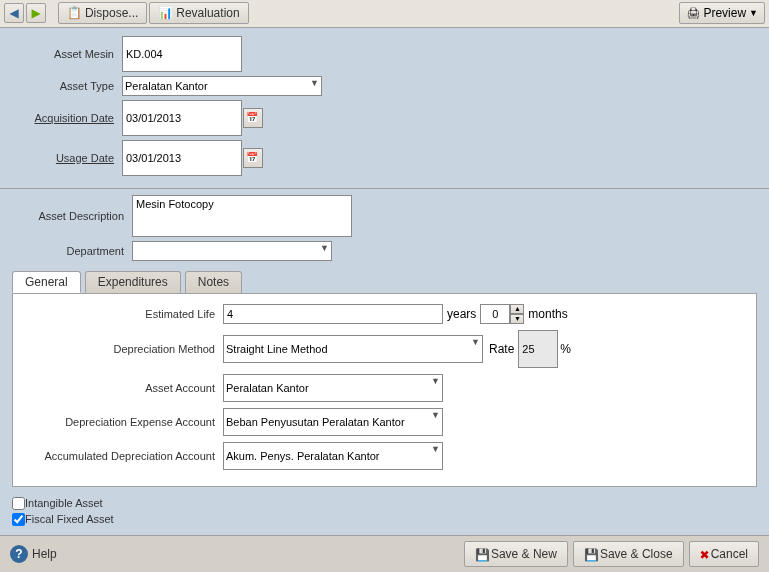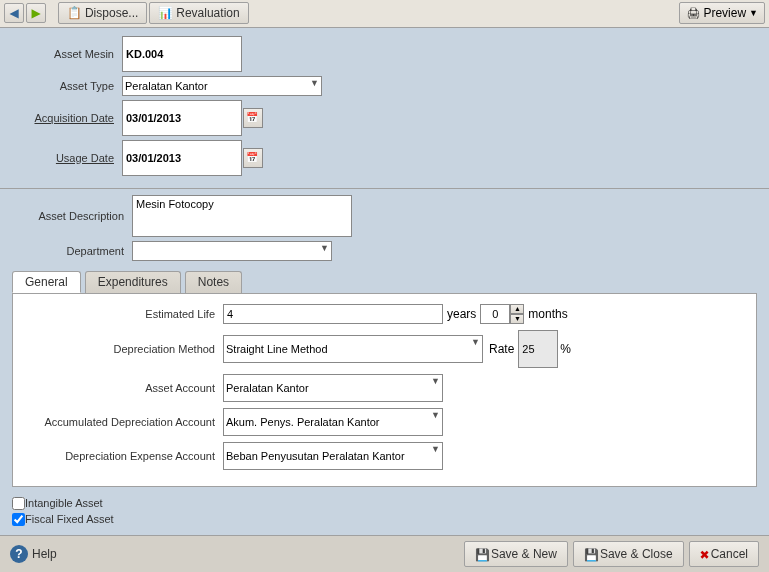--- a/index.html
+++ b/index.html
@@ -11,21 +11,21 @@
     .toolbar { height: 28px; background: #e8e4dc; border-bottom: 1px solid #a0a0a0; display: flex; align-items: center; padding: 2px 4px; gap: 2px; }
     .toolbar-btn { height: 22px; background: linear-gradient(180deg, #f0ede8 0%, #dcd8d0 100%); border: 1px solid #a0a0a0; border-radius: 2px; padding: 2px 8px; cursor: pointer; display: flex; align-items: center; gap: 3px; font-size: 11px; color: #333; }
     .nav-arrow { width: 20px; height: 20px; background: linear-gradient(180deg, #f0ede8 0%, #dcd8d0 100%); border: 1px solid #a0a0a0; border-radius: 2px; cursor: pointer; display: flex; align-items: center; justify-content: center; color: #336699; font-size: 12px; }
     .nav-arrow.active { color: #66aa00; }
 
     
     .header-area { background: #c8d4e0; padding: 8px 12px; border-bottom: 1px solid #a0a0a0; }
     .form-row { display: flex; align-items: center; margin-bottom: 4px; }
     .form-label { width: 110px; text-align: right; padding-right: 8px; color: #333; font-size: 11px; white-space: nowrap; }
     .form-label.underline { text-decoration: underline; }
-    .form-input { height: 36px; border: 1px solid #888; background: white; padding: 15px 3px; font-size: 11px; font-weight: bold; }
+    .form-input { height: 36px; border: 1px solid #888; background: white; padding: 15px 3px; font-size: 11px; }
     .form-input.w120 { width: 120px; }
     .form-select { height: 20px; border: 1px solid #888; background: white; padding: 1px 2px; font-size: 11px; width: 200px; appearance: none; -webkit-appearance: none; }
     .select-wrapper { position: relative; display: inline-block; }
     .select-wrapper::after { content: '▼'; position: absolute; right: 3px; top: 2px; font-size: 9px; color: #555; pointer-events: none; }
     .date-btn { width: 20px; height: 20px; background: linear-gradient(180deg, #f0ede8 0%, #dcd8d0 100%); border: 1px solid #888; cursor: pointer; display: inline-flex; align-items: center; justify-content: center; font-size: 10px; margin-left: 1px; }
 
     
     .preview-btn { margin-left: auto; height: 22px; background: linear-gradient(180deg, #f0ede8 0%, #dcd8d0 100%); border: 1px solid #a0a0a0; border-radius: 2px; padding: 2px 6px; cursor: pointer; display: flex; align-items: center; gap: 3px; font-size: 11px; }
 
     
@@ -178,33 +178,33 @@
       <div class="tab-form-row">
         <span class="tab-label">Asset Account</span>
         <div class="tab-select-wrapper">
           <select class="tab-select">
             <option>Peralatan Kantor</option>
           </select>
         </div>
       </div>
 
       <div class="tab-form-row">
+        <span class="tab-label">Depreciation Expense Account</span>
+        <div class="tab-select-wrapper">
+          <select class="tab-select">
+            <option>Beban Penyusutan Peralatan Kantor</option>
+          </select>
+        </div>
+      </div>
+
+      <div class="tab-form-row">
         <span class="tab-label">Accumulated Depreciation Account</span>
         <div class="tab-select-wrapper">
           <select class="tab-select">
             <option>Akum. Penys. Peralatan Kantor</option>
-          </select>
-        </div>
-      </div>
-
-      <div class="tab-form-row">
-        <span class="tab-label">Depreciation Expense Account</span>
-        <div class="tab-select-wrapper">
-          <select class="tab-select">
-            <option>Beban Penyusutan Peralatan Kantor</option>
           </select>
         </div>
       </div>
     </div>
   </div>
 
   <div class="checkbox-area">
     <div class="checkbox-row">
       <input type="checkbox" id="intangible" style="">
       <label for="intangible" class="checkbox-label">Intangible Asset</label>

